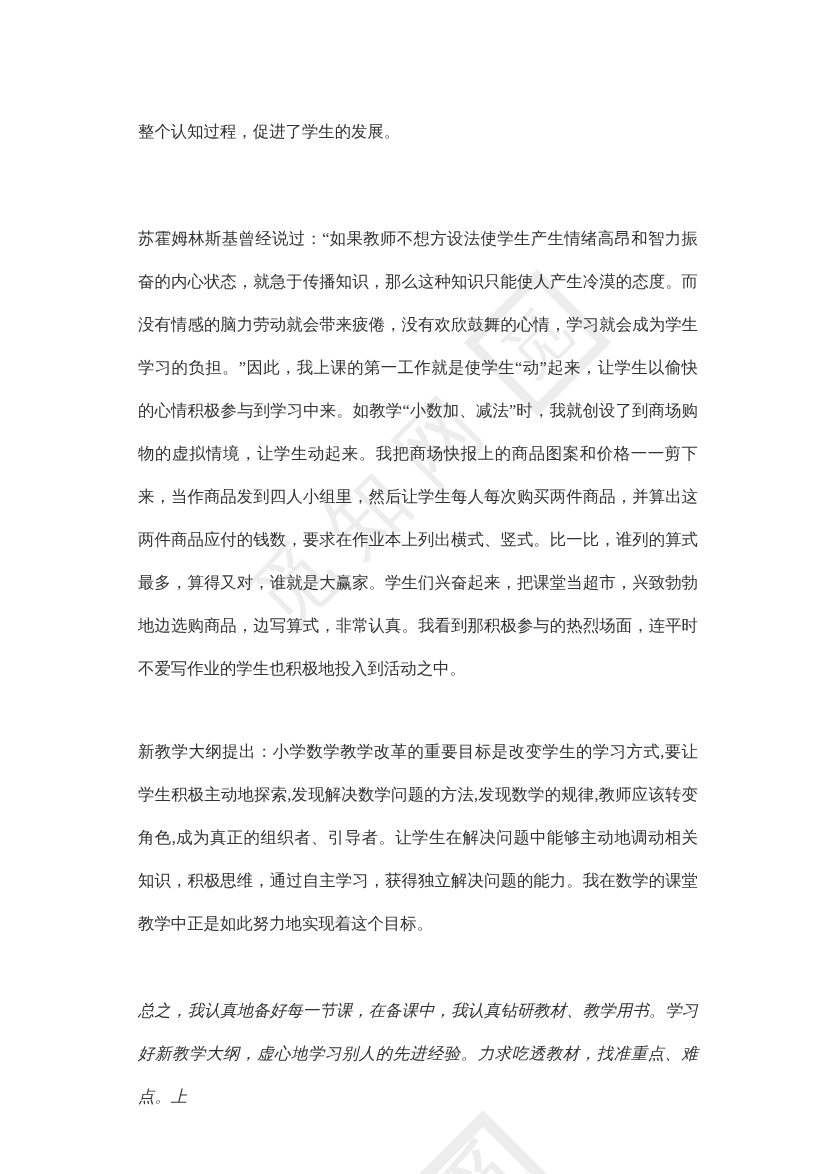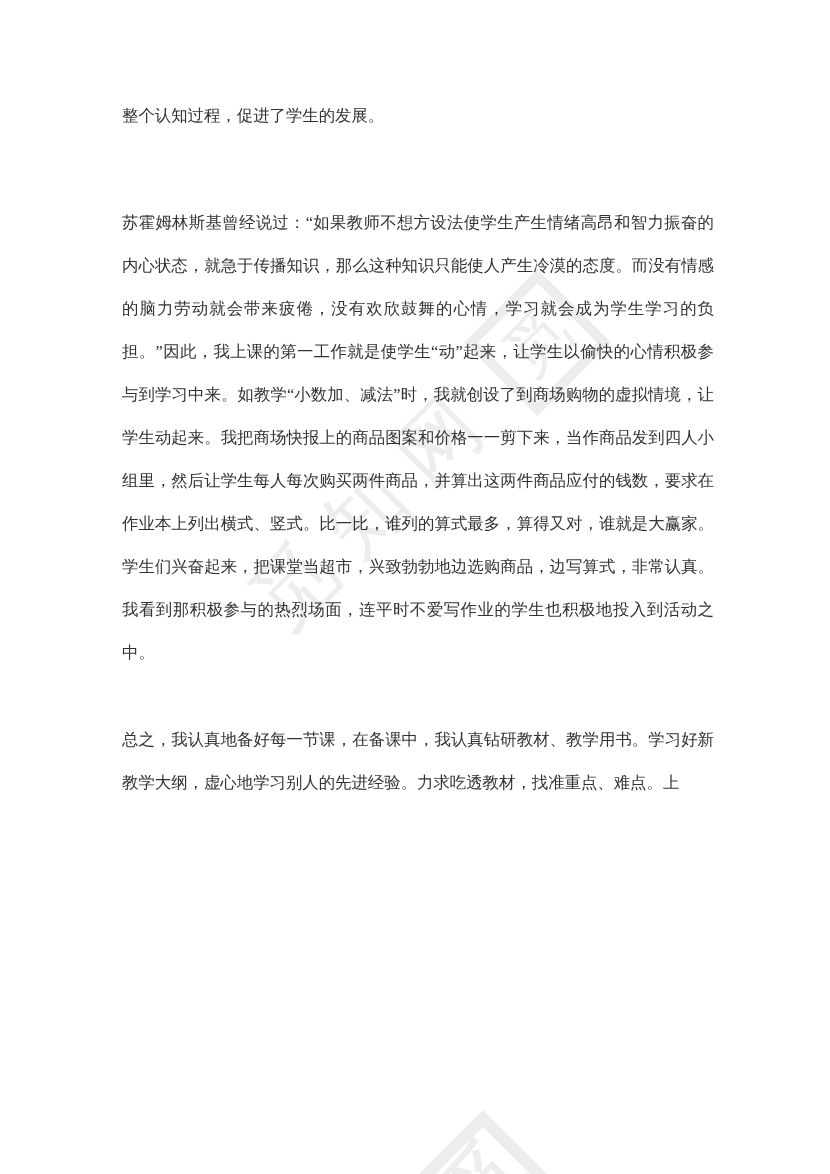--- a/index.html
+++ b/index.html
@@ -23,24 +23,24 @@
     position: absolute;
     left: 122px;
     top: 94px;
     width: 592px;
     color: #323232;
     font-size: 16.4px;
     line-height: 43px;
     text-align: justify;
     z-index: 2;
   }
-  .doc p { margin: 0; }
+  .doc p { margin: 16px; }
   .doc p.para-1 { margin-top: 64px; font-family: Liberation Serif, serif; }
   .doc p.para-2 { margin-top: 40px; }
-  .doc p.para-3 { margin-top: 44px; }
+  .doc p.para-3 { margin-top: 44px; font-style: italic; }
 
   
   .watermark {
     position: absolute;
     z-index: 1;
     color: #ededed;
     pointer-events: none;
   }
   .wm-mid {
     left: 200px;
@@ -108,16 +108,17 @@
     </span>
   </div>
 
   <div class="watermark wm-bottom">
     <span class="glyph">觅</span>
   </div>
 
   <main class="doc">
     <p class="para-0">整个认知过程，促进了学生的发展。</p>
     <p class="para-1">苏霍姆林斯基曾经说过：“如果教师不想方设法使学生产生情绪高昂和智力振奋的内心状态，就急于传播知识，那么这种知识只能使人产生冷漠的态度。而没有情感的脑力劳动就会带来疲倦，没有欢欣鼓舞的心情，学习就会成为学生学习的负担。”因此，我上课的第一工作就是使学生“动”起来，让学生以偷快的心情积极参与到学习中来。如教学“小数加、减法”时，我就创设了到商场购物的虚拟情境，让学生动起来。我把商场快报上的商品图案和价格一一剪下来，当作商品发到四人小组里，然后让学生每人每次购买两件商品，并算出这两件商品应付的钱数，要求在作业本上列出横式、竖式。比一比，谁列的算式最多，算得又对，谁就是大赢家。学生们兴奋起来，把课堂当超市，兴致勃勃地边选购商品，边写算式，非常认真。我看到那积极参与的热烈场面，连平时不爱写作业的学生也积极地投入到活动之中。</p>
+    <p class="para-2">新教学大纲提出：小学数学教学改革的重要目标是改变学生的学习方式,要让学生积极主动地探索,发现解决数学问题的方法,发现数学的规律,教师应该转变角色,成为真正的组织者、引导者。让学生在解决问题中能够主动地调动相关知识，积极思维，通过自主学习，获得独立解决问题的能力。我在数学的课堂教学中正是如此努力地实现着这个目标。</p>
     <p class="para-3">总之，我认真地备好每一节课，在备课中，我认真钻研教材、教学用书。学习好新教学大纲，虚心地学习别人的先进经验。力求吃透教材，找准重点、难点。上</p>
   </main>
 
 </div>
 
 </body></html>

